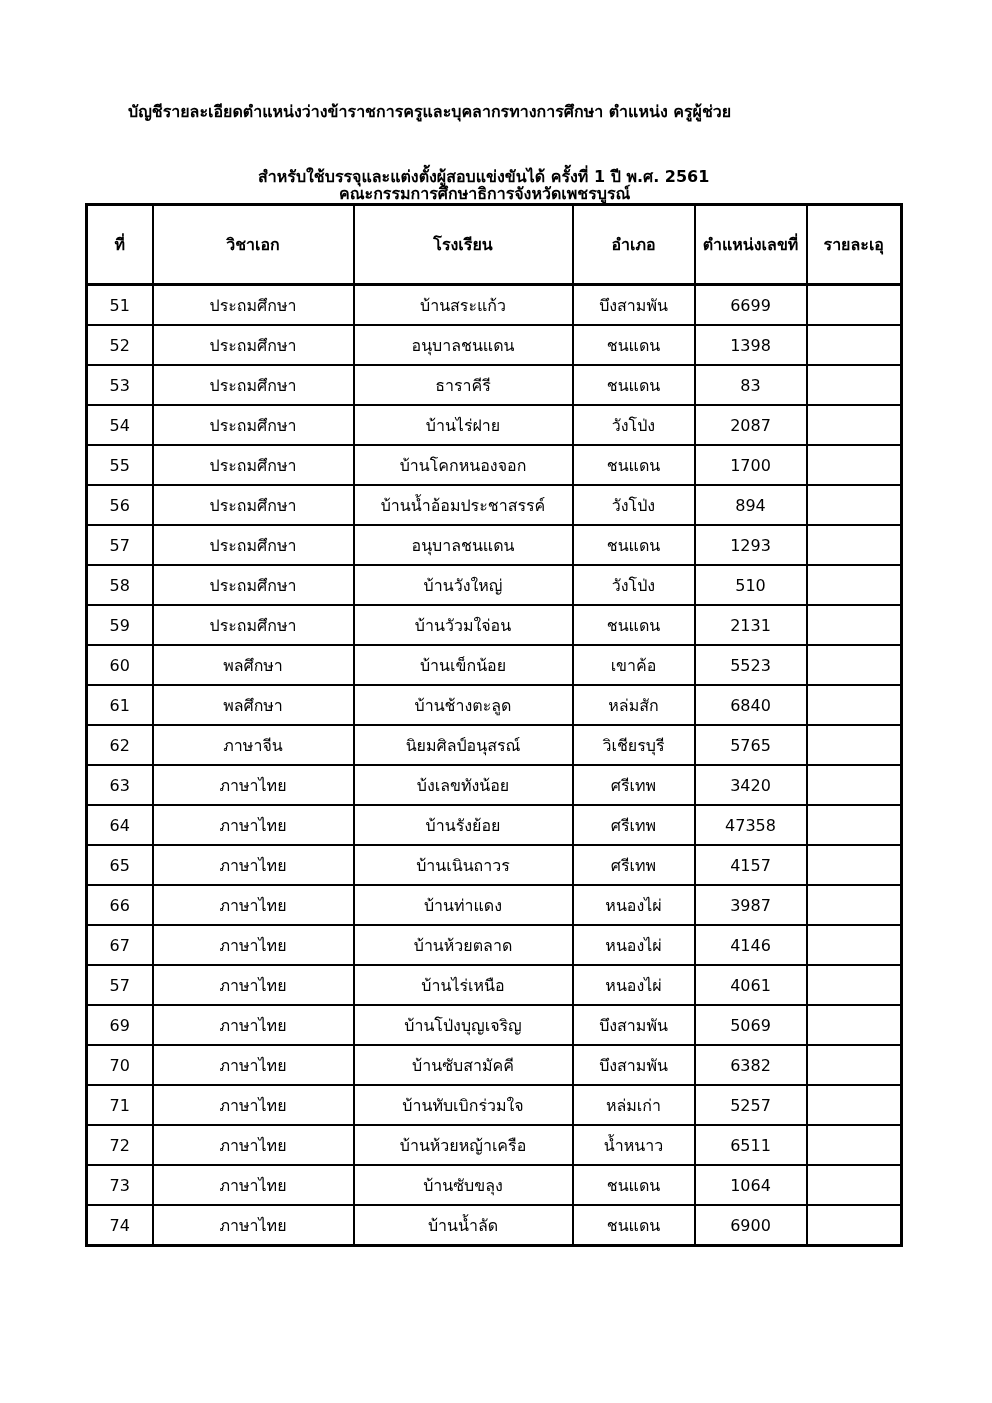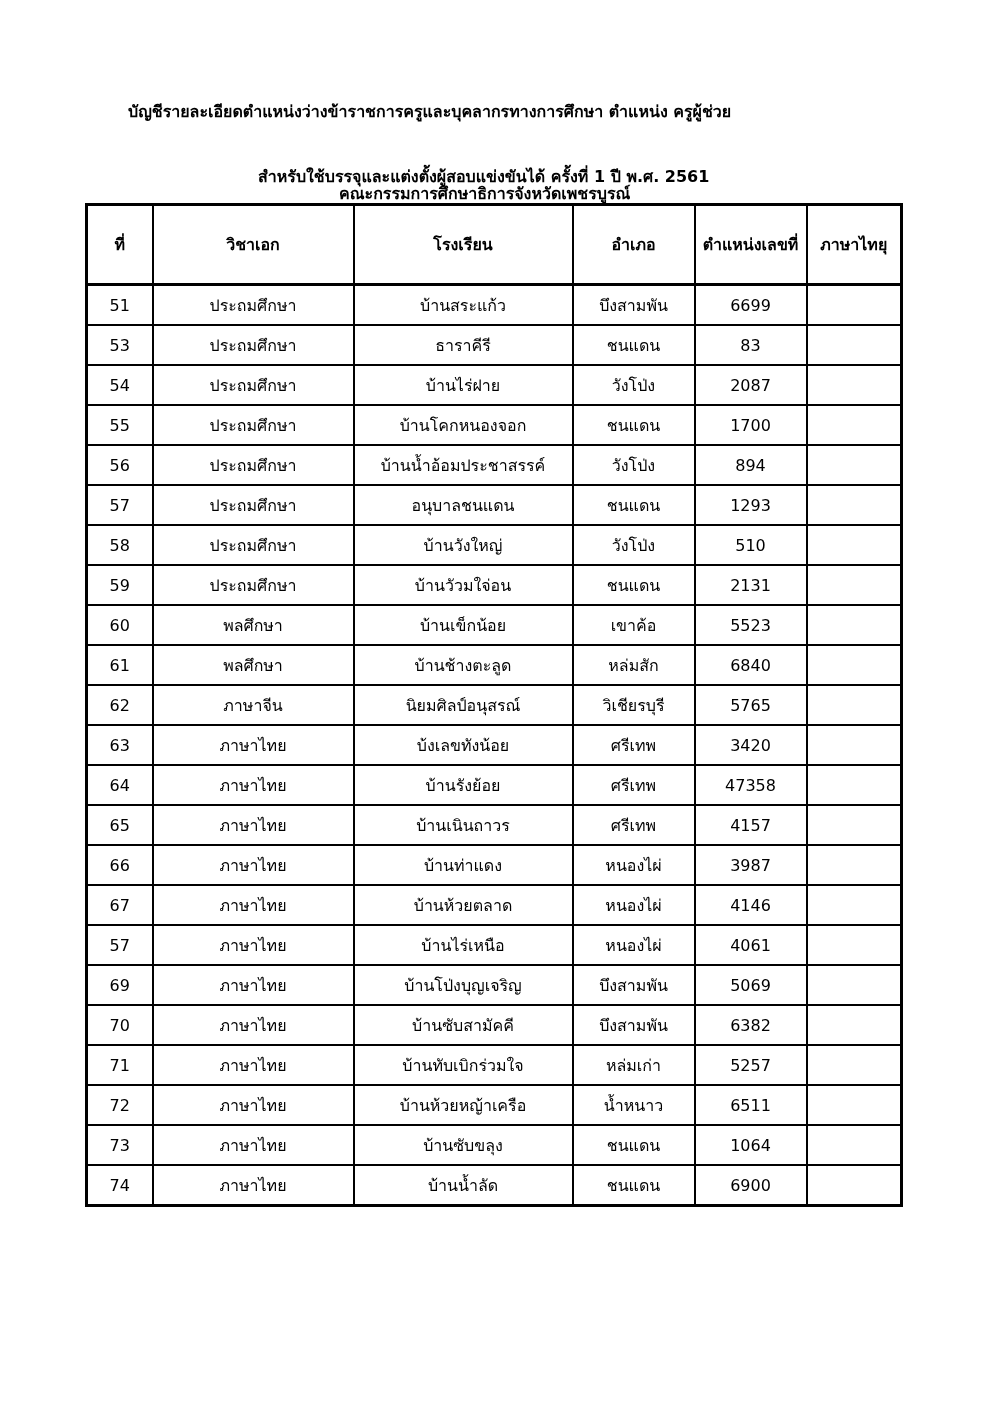--- a/index.html
+++ b/index.html
@@ -88,30 +88,38 @@
       <col class="w5">
       <col class="w6">
   </colgroup>
   <thead>
     <tr>
       <th>ที่</th>
       <th>วิชาเอก</th>
       <th>โรงเรียน</th>
       <th>อำเภอ</th>
       <th>ตำแหน่งเลขที่</th>
-      <th>ภาษาไทยุ</th>
+      <th>รายละเอุ</th>
     </tr>
   </thead>
   <tbody id="table-body">
       <tr>
         <td class="c-no">51</td>
         <td class="c-subj">ประถมศึกษา</td>
         <td class="c-school">บ้านสระแก้ว</td>
         <td class="c-dist">บึงสามพัน</td>
         <td class="c-pos">6699</td>
+        <td class="c-rem"></td>
+      </tr>
+      <tr>
+        <td class="c-no">52</td>
+        <td class="c-subj">ประถมศึกษา</td>
+        <td class="c-school">อนุบาลชนแดน</td>
+        <td class="c-dist">ชนแดน</td>
+        <td class="c-pos">1398</td>
         <td class="c-rem"></td>
       </tr>
       <tr>
         <td class="c-no">53</td>
         <td class="c-subj">ประถมศึกษา</td>
         <td class="c-school">ธาราคีรี</td>
         <td class="c-dist">ชนแดน</td>
         <td class="c-pos">83</td>
         <td class="c-rem"></td>
       </tr>

